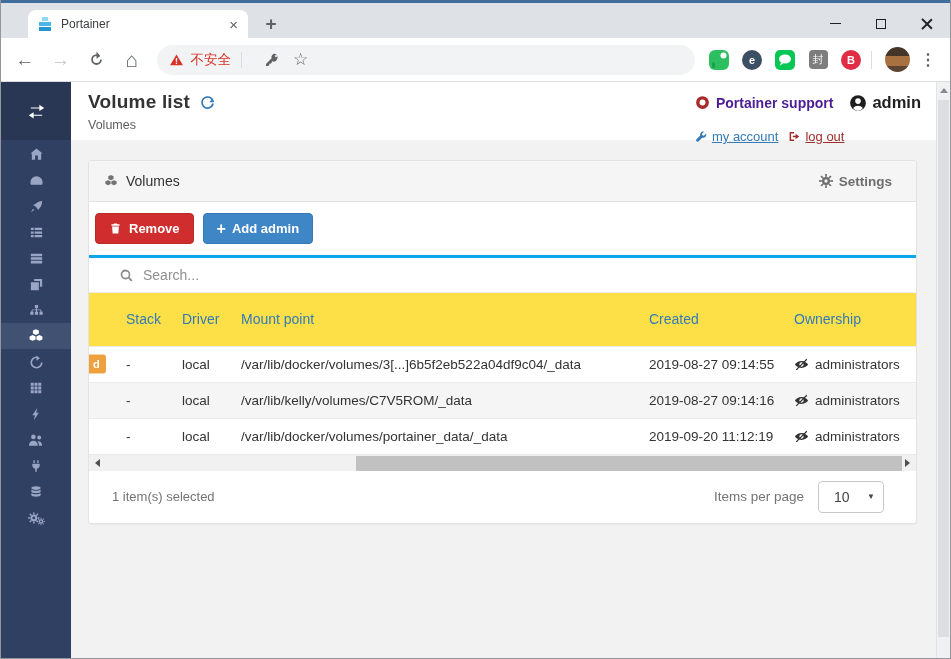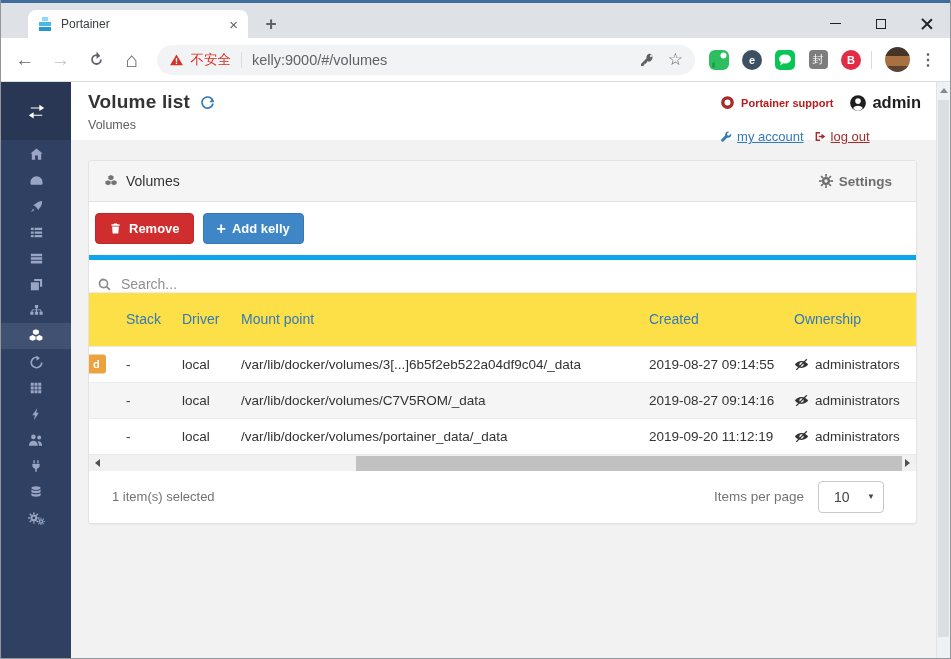--- a/index.html
+++ b/index.html
@@ -58,21 +58,21 @@
 
   .content { flex:1; display:flex; flex-direction:column; min-width:0; }
   .page-header { height:58px; background:#fff; padding:9px 29px 0 17px; display:flex; position:relative; }
   .ph-left { }
   .title-row { display:flex; align-items:center; }
   .page-title { font-size:19px; font-weight:bold; color:#343434; letter-spacing:.2px; }
   .refresh { margin-left:9px; color:#337ab7; display:flex; }
   .page-sub { font-size:12.5px; color:#5e5e5e; margin-top:5px; }
   .ph-right { margin-left:auto; text-align:right; }
   .ph-r1 { display:flex; align-items:center; justify-content:flex-end; margin-top:2px; }
-  .support { color:#b91c1c; font-size:11px; font-weight:bold; margin-left:6px; }
+  .support { color:#4c1d95; font-size:14px; font-weight:bold; margin-left:6px; }
   .admin-name { color:#1e1e1e; font-size:16.5px; font-weight:bold; margin-left:5px; }
   .usr-ic { margin-left:16px; display:flex; }
   .ph-r2 { display:flex; align-items:center; justify-content:flex-start; margin-top:17px; }
   .acct { color:#337ab7; font-size:13px; text-decoration:underline; margin:0 10px 0 4px; }
   .logout { color:#a02c2c; font-size:13px; text-decoration:underline; margin-left:4px; }
   .ph-r2 svg { flex:0 0 auto; }
 
   .page-body { flex:1; padding:20px 0 0 17px; background:#f2f2f2; }
   .panel { width:829px; background:#fff; border:1px solid #e3e3e3; border-radius:3px; box-shadow:0 1px 1px rgba(0,0,0,.04); }
   .panel-heading { height:41px; background:#f5f5f5; border-bottom:1px solid #e2e2e2; border-radius:3px 3px 0 0;
@@ -82,22 +82,22 @@
   .settings-label { font-size:13.5px; font-weight:bold; color:#6e6e6e; margin-left:6px; }
 
   .actions { padding:11px 6px; display:flex; }
   .btn { height:31px; display:inline-flex; align-items:center; border-radius:4px; padding:0 13px;
          color:#fff; font-size:13px; font-weight:bold; margin-right:9px; }
   .btn-danger { background:#d02e2e; border:1px solid #bc2929; }
   .btn-primary { background:#3e86c6; border:1px solid #3578b5; }
   .btn svg { margin-right:7px; }
   .btn .plus { font-size:16px; font-weight:bold; margin-right:6px; line-height:1; }
 
-  .search-row { height:38px; border-top:5px solid #0ea5e9; border-bottom:1px solid #ededed;
-                display:flex; align-items:flex-end; padding:0 8px; }
+  .search-row { height:38px; border-top:3px solid #0ea5e9; border-bottom:1px solid #ededed;
+                display:flex; align-items:center; padding:0 30px; }
   .search-input { border:none; outline:none; flex:1; font-size:14px; color:#333; margin-left:9px; font-family:inherit; background:transparent; }
   .search-input::placeholder { color:#8f8f8f; }
 
   table.dt { width:100%; border-collapse:collapse; table-layout:fixed; }
   col.c1{width:93px;} col.c2{width:59px;} col.c3{width:408px;} col.c4{width:145px;} col.c5{width:auto;}
   .dt thead tr { height:53px; background:#fde047; }
   .dt th { font-size:14px; color:#337ab7; font-weight:normal; text-align:left; }
   .dt th.first, .dt td.first { padding-left:37px; }
   .dt tbody tr { height:35px; border-top:1px solid #ebebeb; }
   .dt tbody tr.alt { background:#f5f5f5; }
@@ -185,21 +185,20 @@
     <div class="navbtn" style="font-size:21px;">⌂</div>
 
     <div class="omnibox">
       <svg width="15" height="14" viewBox="0 0 16 16">
         <path d="M8 1.6 15.3 14H.7z" fill="#d93025"></path>
         <rect x="7.2" y="5.8" width="1.6" height="4.2" fill="#fff"></rect>
         <rect x="7.2" y="11" width="1.6" height="1.6" fill="#fff"></rect>
       </svg>
       <span class="warn-text">不安全</span>
       <span class="omni-sep"></span>
-      <span class="url">kelly:9000/#/volumes</span>
       <span class="omni-ic">
         <svg width="16" height="16" viewBox="0 0 16 16" fill="#5f6368">
           <path d="M10.8 1.8a3.4 3.4 0 0 0-3.2 4.5L2 11.9V14h2.3l1-1v-1.3h1.3l1.2-1.2.3-1.2a3.4 3.4 0 1 0 2.7-7.5zm1.2 3.4a1.1 1.1 0 1 1 0-2.2 1.1 1.1 0 0 1 0 2.2z"></path>
         </svg>
       </span>
       <span class="star">☆</span>
     </div>
 
     <div class="ext-row">
       <span class="ext">
@@ -379,21 +378,21 @@
 
           <div class="actions">
             <button class="btn btn-danger">
               <svg width="13" height="13" viewBox="0 0 16 16" fill="#fff">
                 <path d="M6.2 1.8h3.6l.6 1H13v1.7H3V2.8h2.6zM3.8 5.5h8.4L11.5 14h-7z"></path>
               </svg>
               <span>Remove</span>
             </button>
             <button class="btn btn-primary">
               <span class="plus">+</span>
-              <span>Add kelly</span>
+              <span>Add admin</span>
             </button>
           </div>
 
           <div class="search-row">
             <svg width="15" height="15" viewBox="0 0 16 16" fill="#8a8a8a">
               <path d="M11.2 9.9a5.2 5.2 0 1 0-1.3 1.3l3.1 3.1 1.3-1.3zM7 10.4a3.4 3.4 0 1 1 0-6.8 3.4 3.4 0 0 1 0 6.8z"></path>
             </svg>
             <input class="search-input" type="text" placeholder="Search..." style="">
           </div>
 
@@ -429,21 +428,21 @@
                       <path d="M8 4.3c3.3 0 6 2.2 7 3.7-1 1.5-3.7 3.7-7 3.7S2 9.5 1 8c1-1.5 3.7-3.7 7-3.7zm0 6a2.3 2.3 0 1 0 0-4.6 2.3 2.3 0 0 0 0 4.6z"></path>
                       <rect x="7.4" y="0" width="1.3" height="16" transform="rotate(45 8 8)"></rect>
                     </svg>
                     <span>administrators</span>
                   </span>
                 </td>
               </tr>
               <tr class="alt">
                 <td class="first"><span>-</span></td>
                 <td>local</td>
-                <td>/var/lib/docker/volumes/C7V5ROM/_data</td>
+                <td>/var/lib/kelly/volumes/C7V5ROM/_data</td>
                 <td>2019-08-27 09:14:16</td>
                 <td>
                   <span class="cell-own">
                     <svg width="15" height="15" viewBox="0 0 16 16" fill="#333">
                       <path d="M8 4.3c3.3 0 6 2.2 7 3.7-1 1.5-3.7 3.7-7 3.7S2 9.5 1 8c1-1.5 3.7-3.7 7-3.7zm0 6a2.3 2.3 0 1 0 0-4.6 2.3 2.3 0 0 0 0 4.6z"></path>
                       <rect x="7.4" y="0" width="1.3" height="16" transform="rotate(45 8 8)"></rect>
                     </svg>
                     <span>administrators</span>
                   </span>
                 </td>

